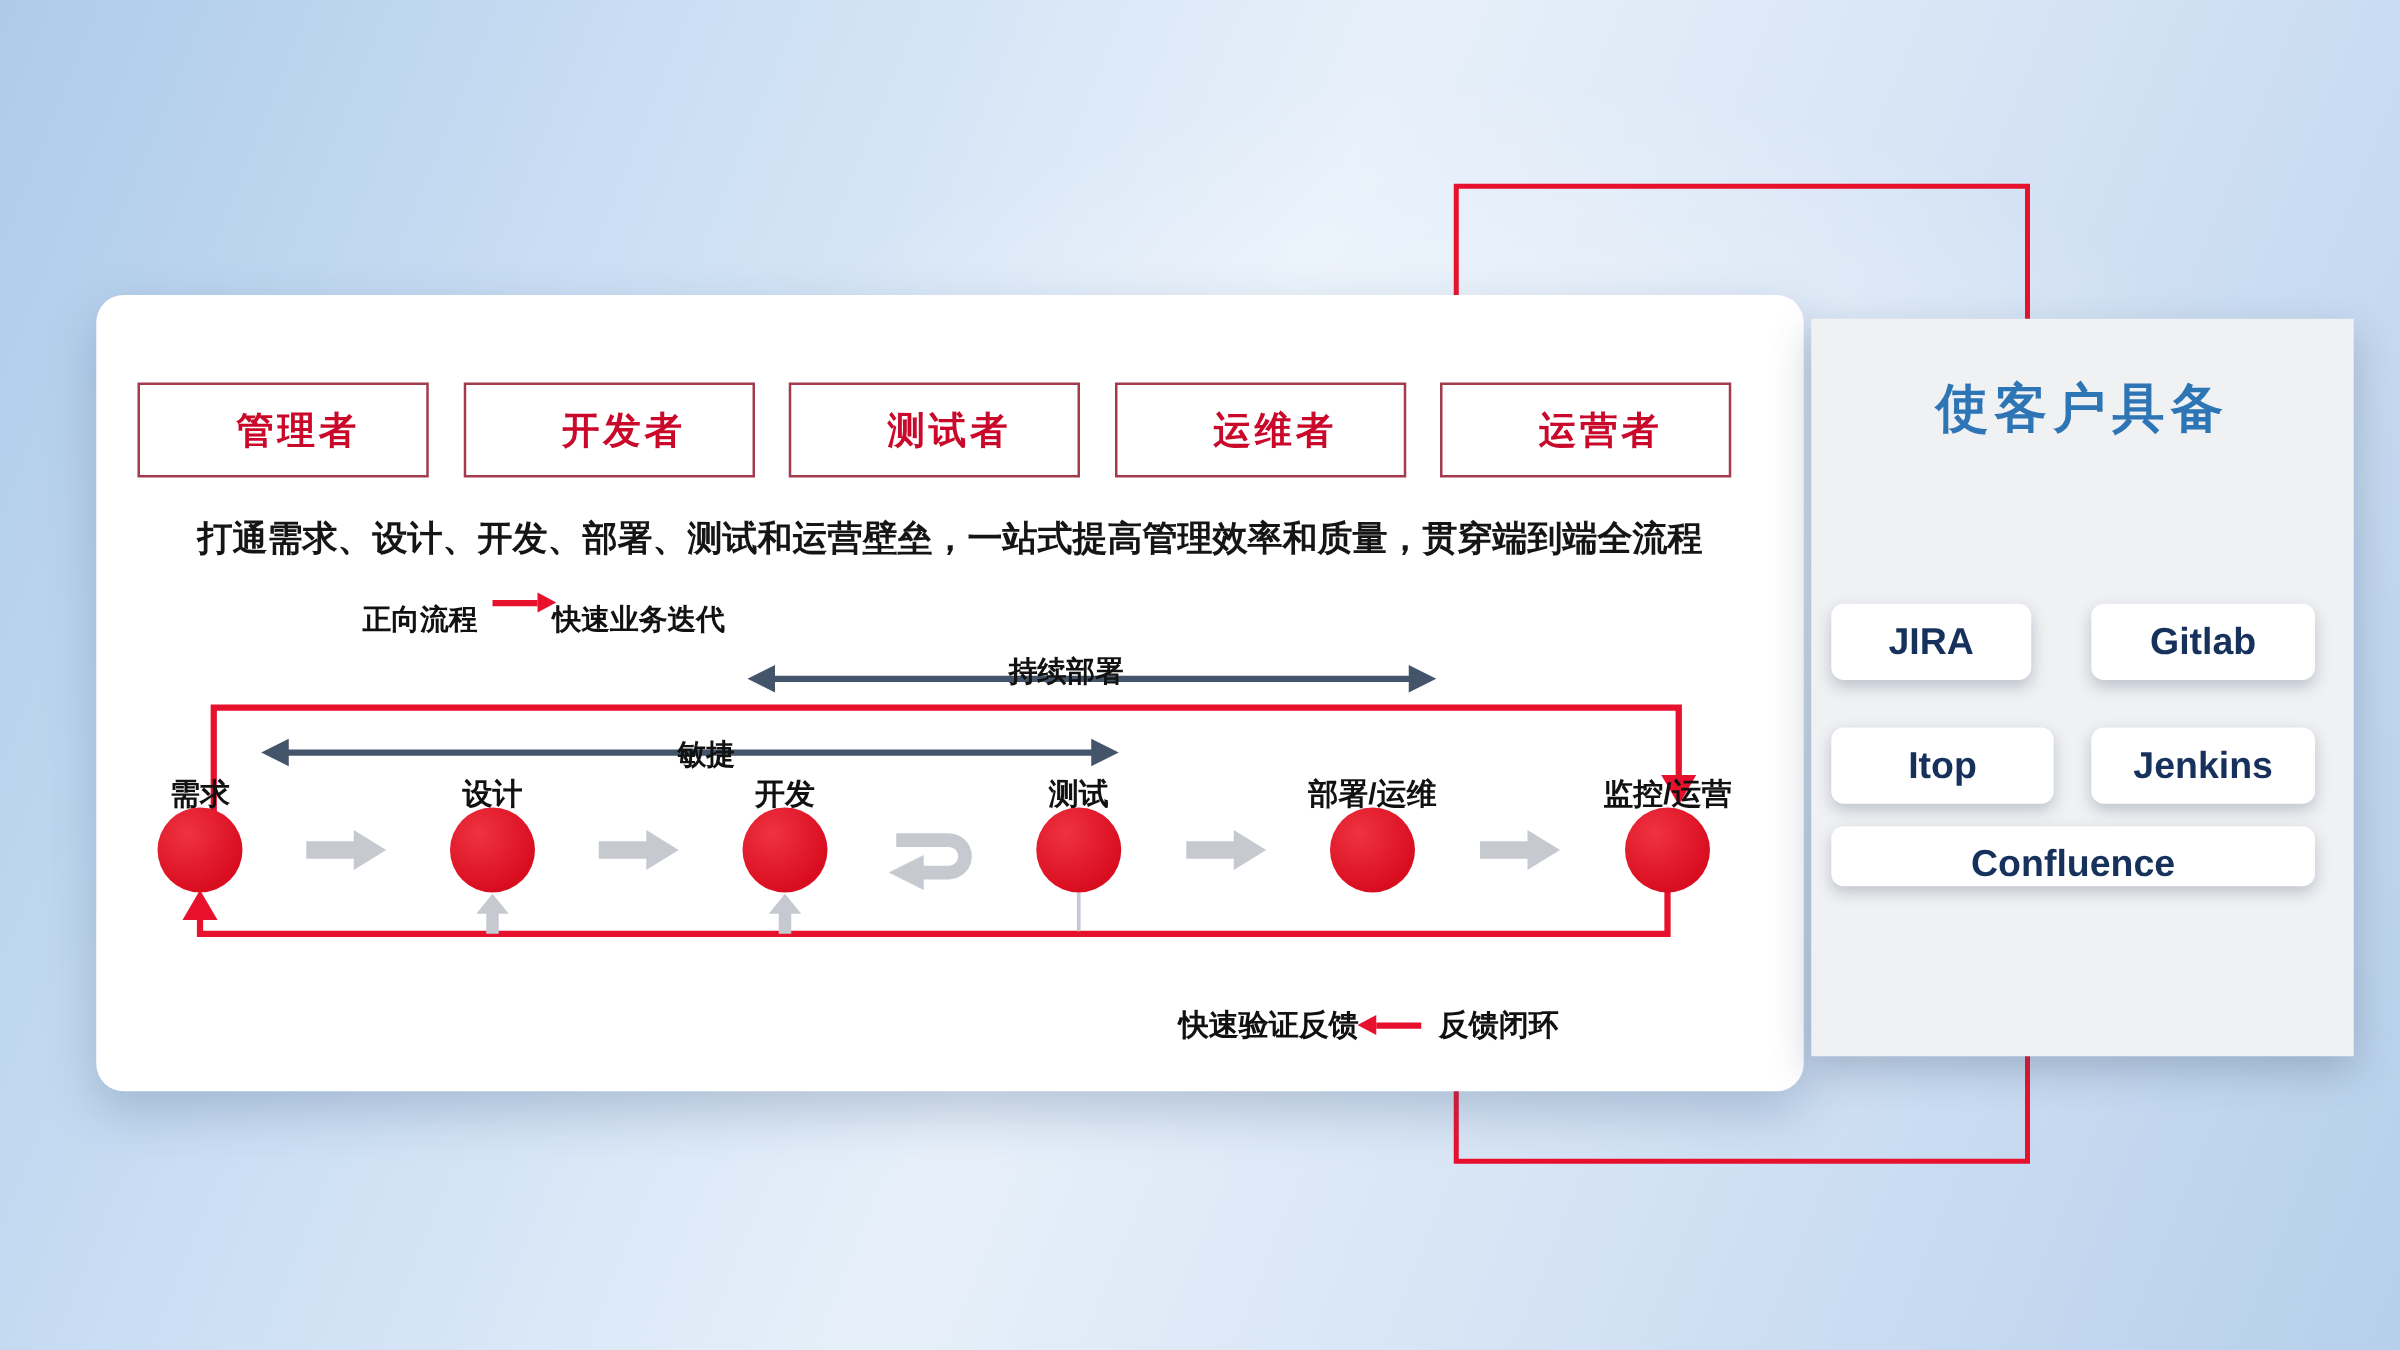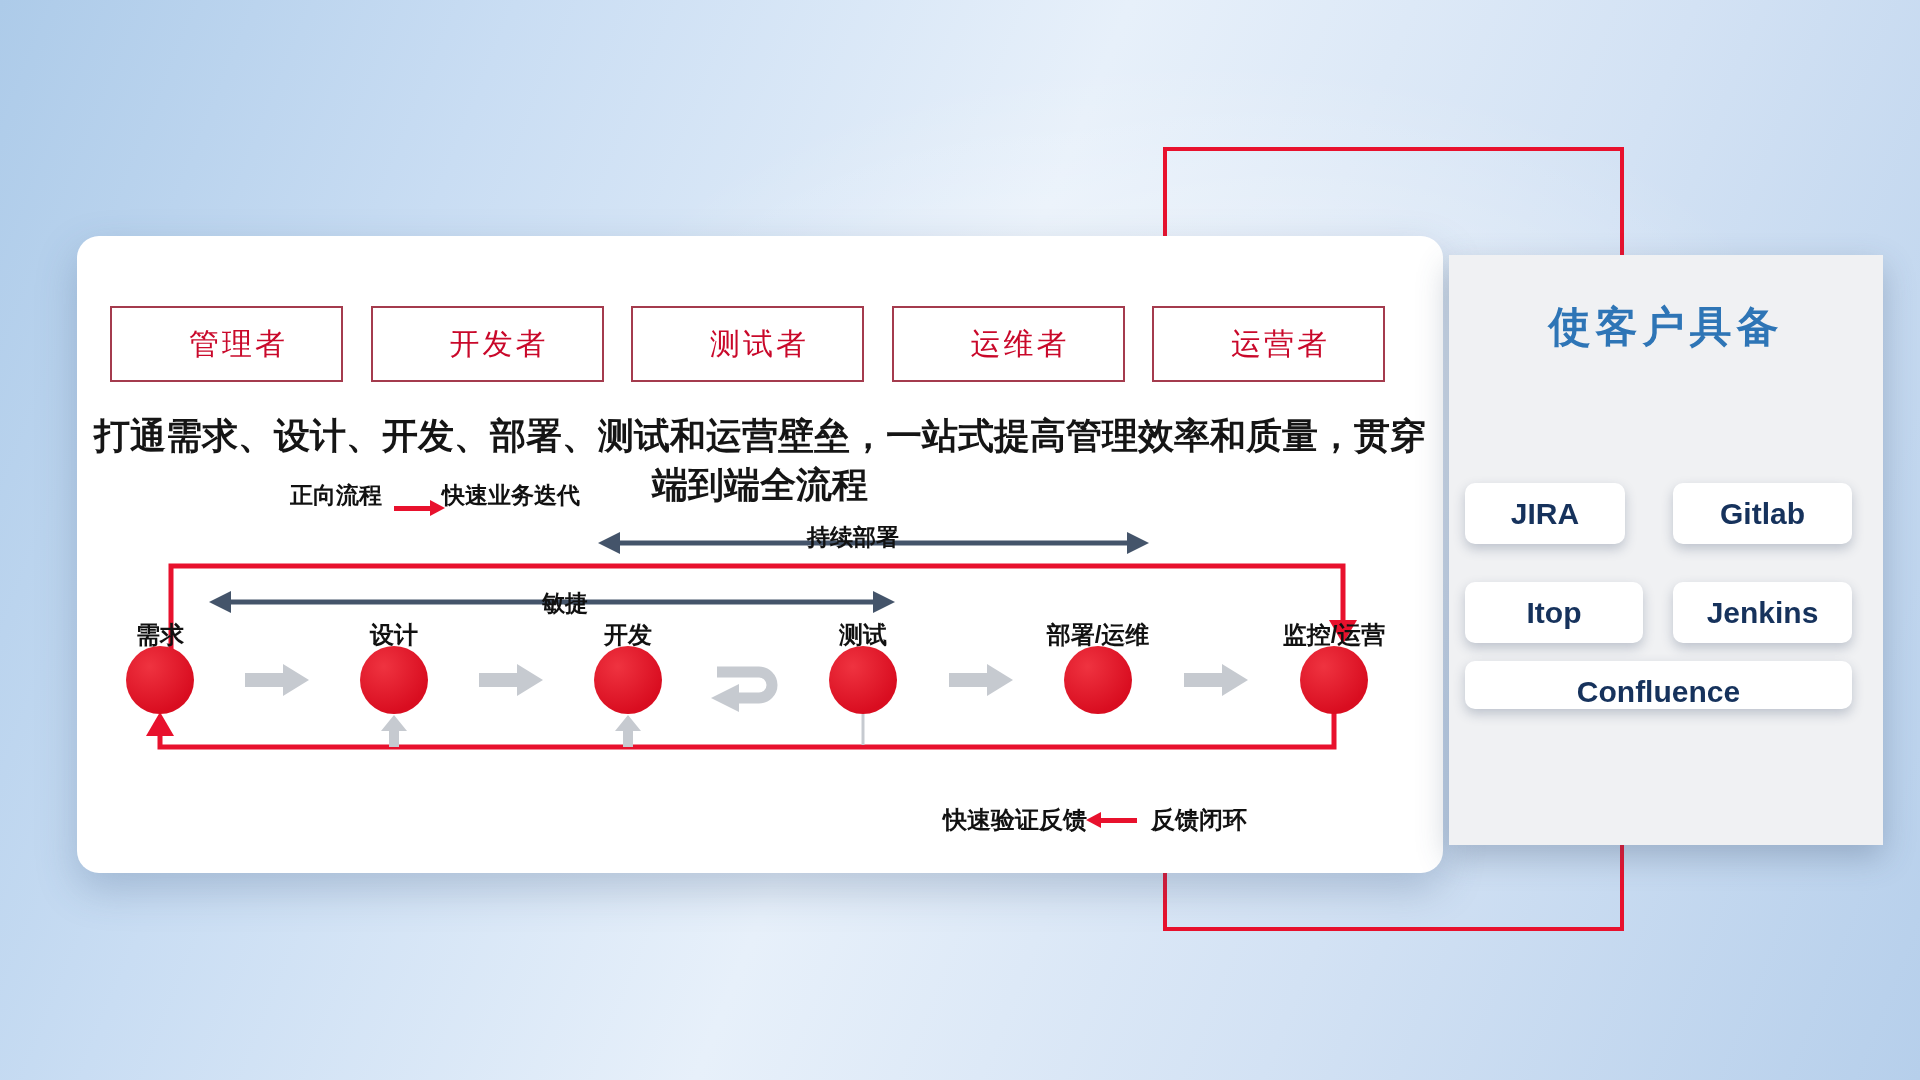--- a/index.html
+++ b/index.html
@@ -23,29 +23,29 @@
     box-shadow: 0 16px 40px rgba(60, 90, 130, .28);
   }
   .roles {
     position: absolute; left: 33px; top: 70px; width: 1275px;
     display: flex; justify-content: space-between;
   }
   .role-box {
     width: 233px; height: 76px; box-sizing: border-box;
     border: 2px solid #a43b4d; background: #ffffff;
     display: flex; align-items: center; justify-content: center;
-    font-size: 30px; font-weight: normal; color: #c9082a; letter-spacing: 3px; padding-left: 24px;
+    font-size: 30px; font-weight: bold; color: #c9082a; letter-spacing: 3px; padding-left: 24px;
   }
   .subtitle {
     position: absolute; left: 0; top: 176px; width: 100%;
-    text-align: center; font-size: 36px; font-weight: bold; color: #151515;
+    text-align: center; font-size: 28px; font-weight: bold; color: #151515;
   }
   .legend-top {
     position: absolute; left: 213px; top: 244px;
-    display: flex; align-items: flex-end; gap: 12px;
+    display: flex; align-items: flex-start; gap: 12px;
     font-size: 23px; font-weight: bold; color: #111;
   }
   .legend-bottom {
     position: absolute; left: 866px; top: 568px;
     display: flex; align-items: center; gap: 14px;
     font-size: 24px; font-weight: bold; color: #111;
   }
   .harrow { display: inline-block; width: 36px; height: 5px; background: #e8112d; position: relative; }
   .harrow.right::after {
     content: ""; position: absolute; left: 100%; top: -6px;

